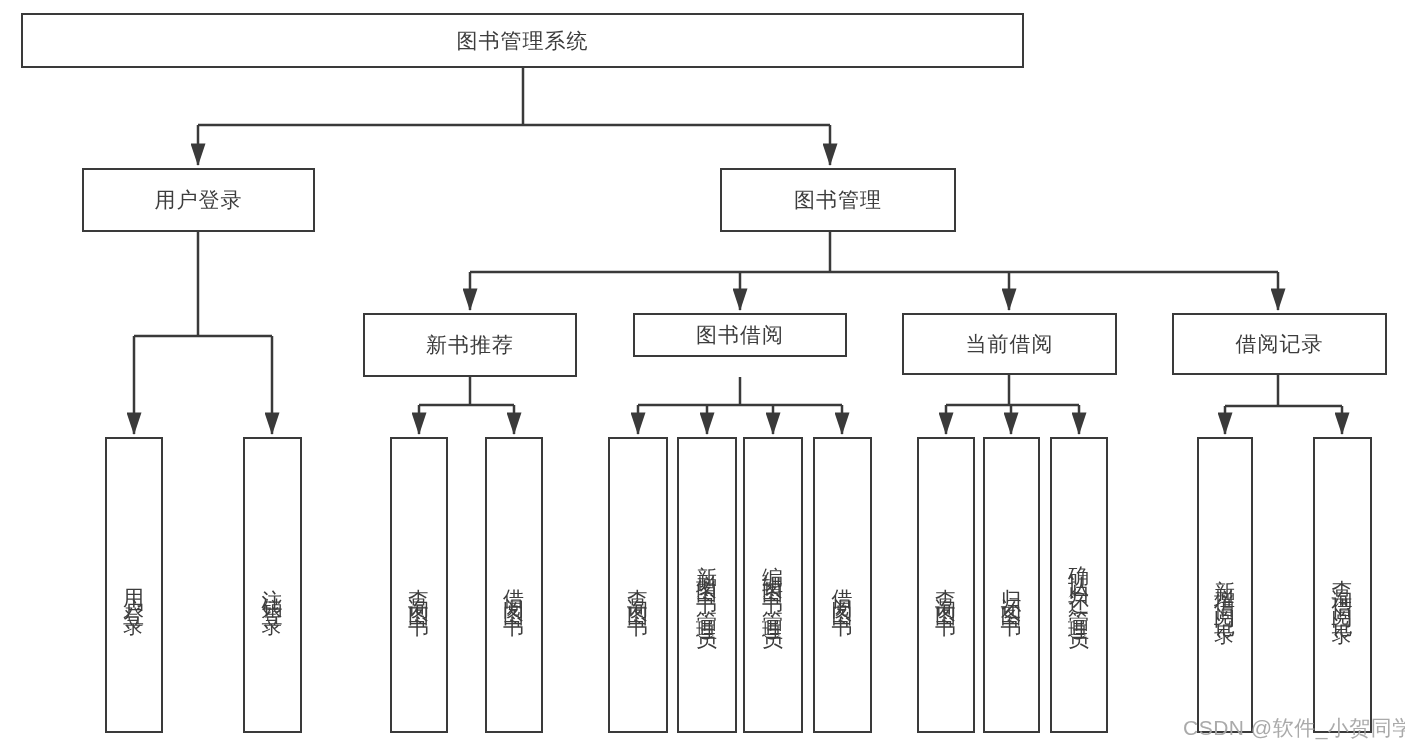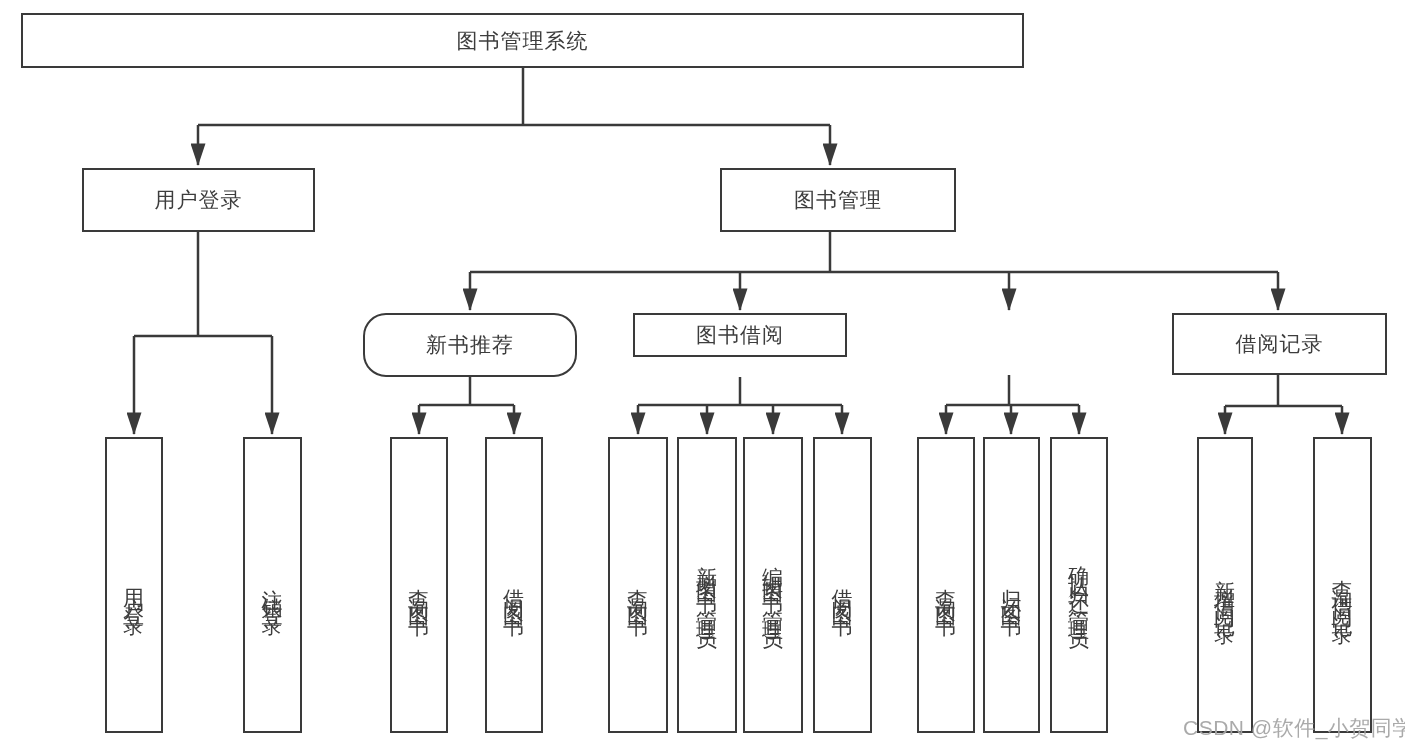--- a/index.html
+++ b/index.html
@@ -35,21 +35,21 @@
     color:rgba(165,165,165,0.95);
     letter-spacing:0.5px;
     white-space:nowrap;
     z-index:5;
   }
 
   
   #b-root    { left:21px;   top:13px;  width:1003px; height:55px; }
   #b-login   { left:82px;   top:168px; width:233px;  height:64px; }
   #b-mgmt    { left:712px;  top:168px; width:236px;  height:64px;margin-left:8px; }
-  #b-rec     { left:363px;  top:313px; width:214px;  height:64px;border-radius:23px; }
+  #b-rec     { left:363px;  top:313px; width:214px;  height:64px; }
   #b-borrow  { left:633px;  top:313px; width:214px;  height:44px; }
   #b-current { left:902px;  top:313px; width:215px;  height:62px; }
   #b-records { left:1172px; top:313px; width:215px;  height:62px; }
 
   .leaf { top:437px; height:296px; }
   #b-login-1   { left:105px;  width:58px; }
   #b-login-2   { left:243px;  width:59px; }
   #b-rec-1     { left:390px;  width:58px; }
   #b-rec-2     { left:485px;  width:58px; }
   #b-borrow-1  { left:608px;  width:60px; }
@@ -127,20 +127,23 @@
   <div class="box h" id="b-mgmt">
     <span>图书管理</span>
   </div>
 
   <div class="box h" id="b-rec">
     <span>新书推荐</span>
   </div>
   <div class="box h" id="b-borrow">
     <span>图书借阅</span>
   </div>
+  <div class="box h" id="b-current">
+    <span>当前借阅</span>
+  </div>
   <div class="box h" id="b-records">
     <span>借阅记录</span>
   </div>
 
   <div class="box v leaf" id="b-login-1">
     <span>用户登录</span>
   </div>
   <div class="box v leaf" id="b-login-2">
     <span>注销登录</span>
   </div>

